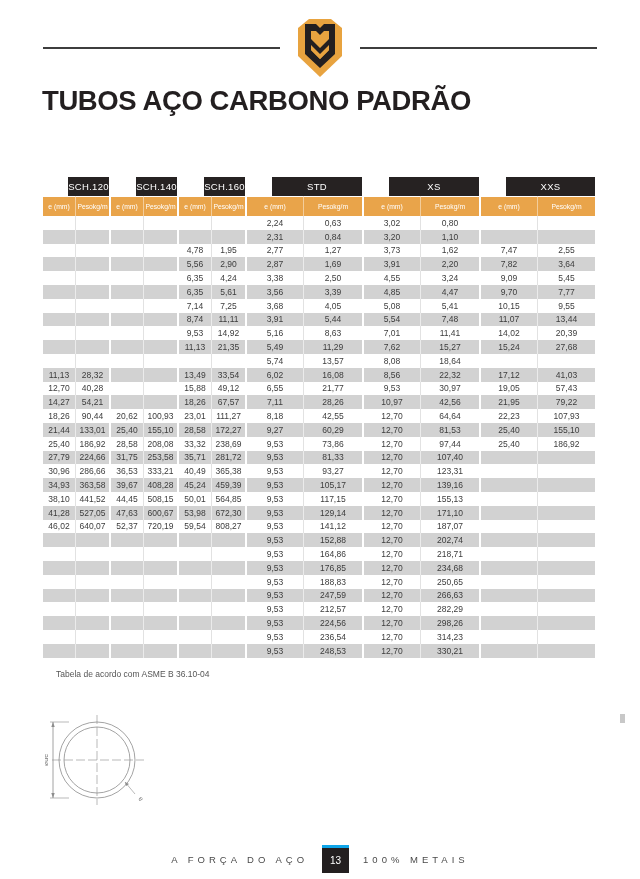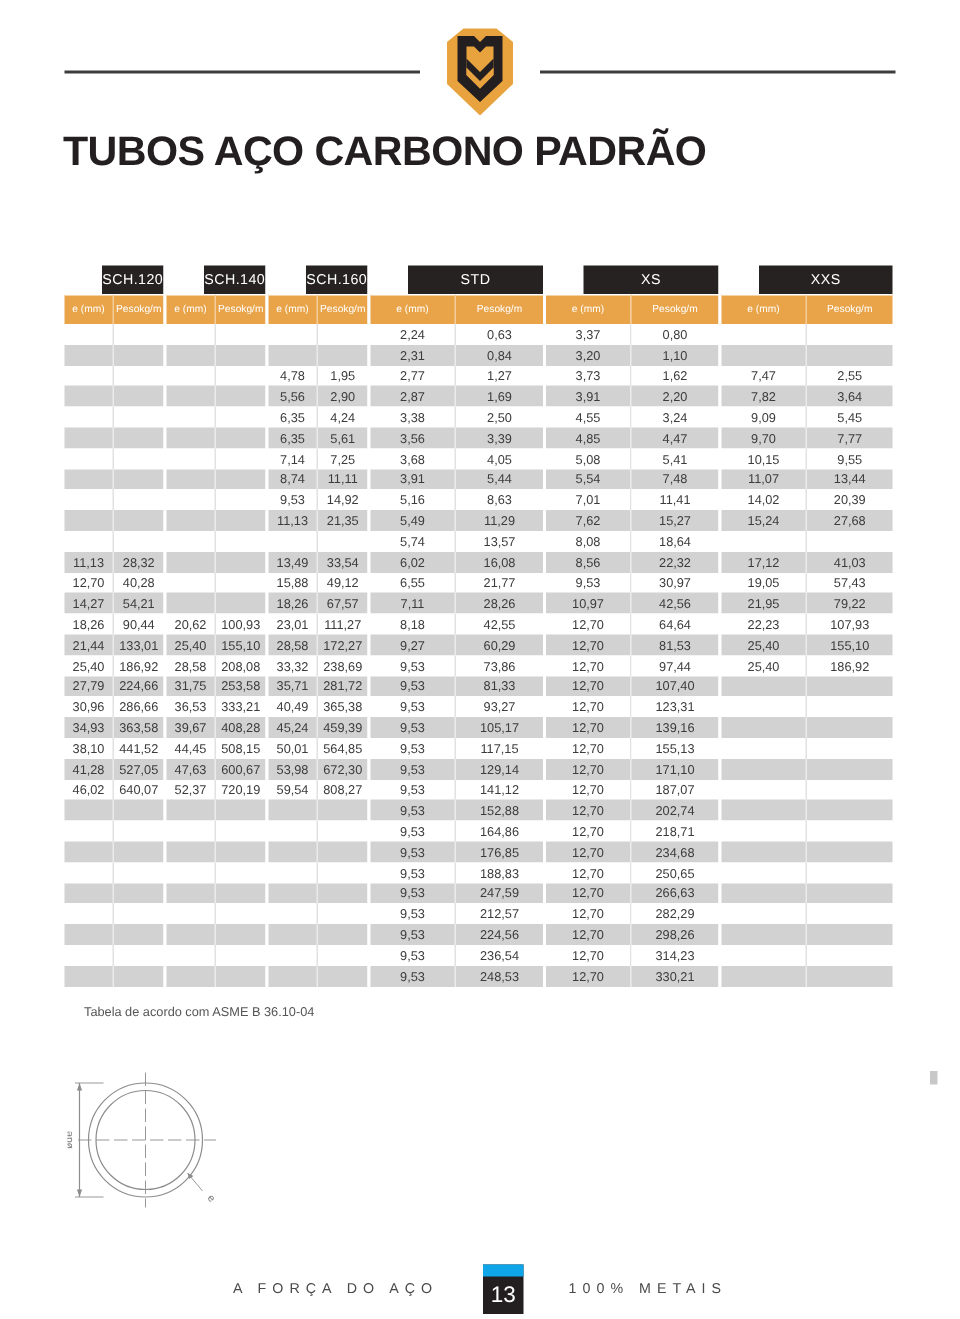--- a/index.html
+++ b/index.html
@@ -32,24 +32,24 @@
   .gapcol{background:#fff;}
 
   .note{position:absolute;left:56px;top:669px;font-size:8.5px;color:#555;}
 
   
   .diagram{position:absolute;left:45px;top:710px;}
   .edgemark{position:absolute;left:620px;top:714px;width:5px;height:9px;background:#9a9a9a;opacity:.55;}
 
   
   .footer{position:absolute;left:0;right:0;top:845px;height:28px;display:flex;
-          align-items:center;justify-content:center;gap:30px;}
+          align-items:center;justify-content:center;gap:14px;}
   .ftext{font-size:9.5px;letter-spacing:4px;color:#4a4a4a;}
-  .badge{width:27px;height:25px;background:#231f20;border-top:8px solid #0ea5e9;
-         color:#fff;font-size:15px;display:flex;align-items:center;justify-content:center;}
+  .badge{width:27px;height:25px;background:#231f20;border-top:3px solid #0ea5e9;
+         color:#fff;font-size:10px;display:flex;align-items:center;justify-content:center;}
 </style>
 </head>
 <body>
 
 <div class="page">
 
   <div class="rule left"></div>
   <div class="rule right"></div>
   <svg class="logo" viewBox="0 0 46 60">
     <path d="M12,1 L34,1 L45,10 L45,38 L23,59 L1,38 L1,10 Z" fill="#e8a33f"></path>
@@ -97,21 +97,21 @@
       <div class="gapcol"></div>
       <div class="cell sep"></div>
       <div class="cell"></div>
       <div class="gapcol"></div>
       <div class="cell sep"></div>
       <div class="cell"></div>
       <div class="gapcol"></div>
       <div class="cell sep">2,24</div>
       <div class="cell">0,63</div>
       <div class="gapcol"></div>
-      <div class="cell sep">3,37</div>
+      <div class="cell sep">3,02</div>
       <div class="cell">0,80</div>
       <div class="gapcol"></div>
       <div class="cell sep"></div>
       <div class="cell"></div>
       <div class="cell alt sep"></div>
       <div class="cell alt"></div>
       <div class="gapcol"></div>
       <div class="cell alt sep"></div>
       <div class="cell alt"></div>
       <div class="gapcol"></div>

